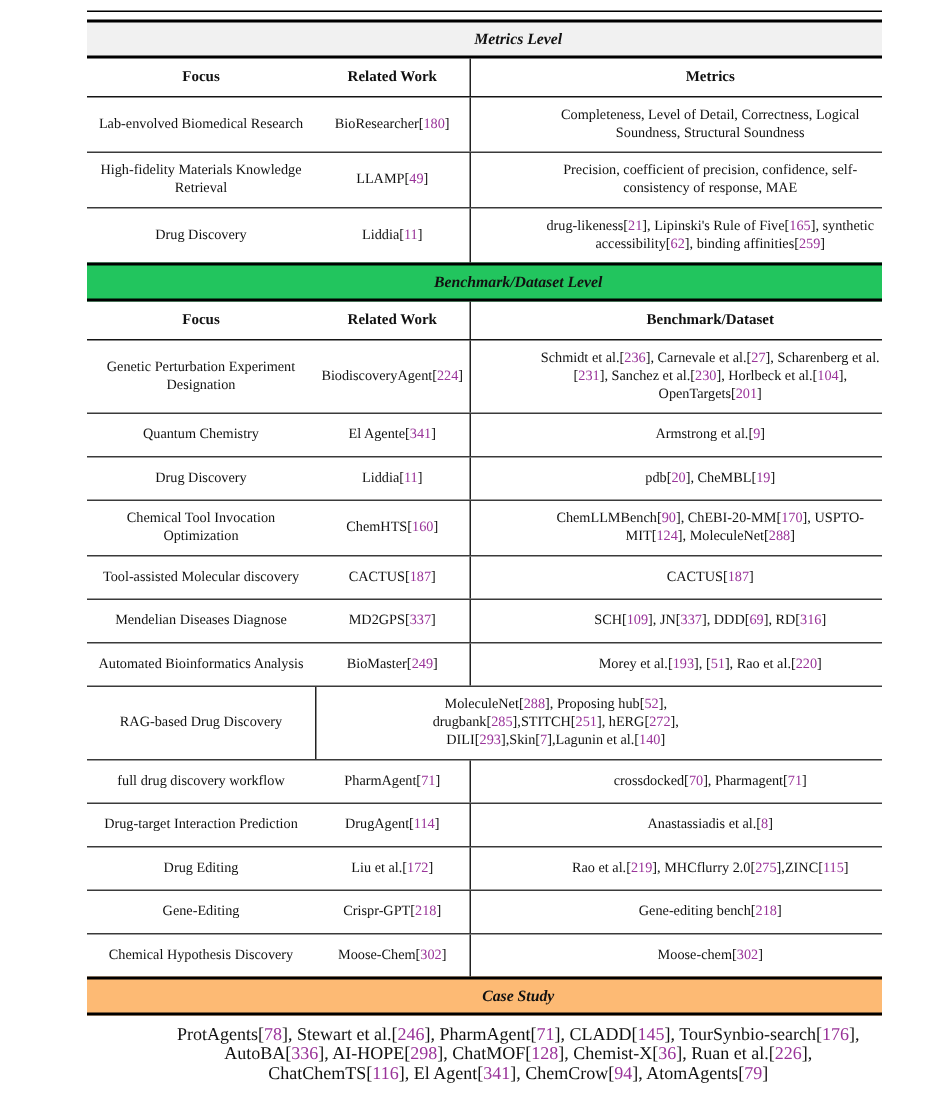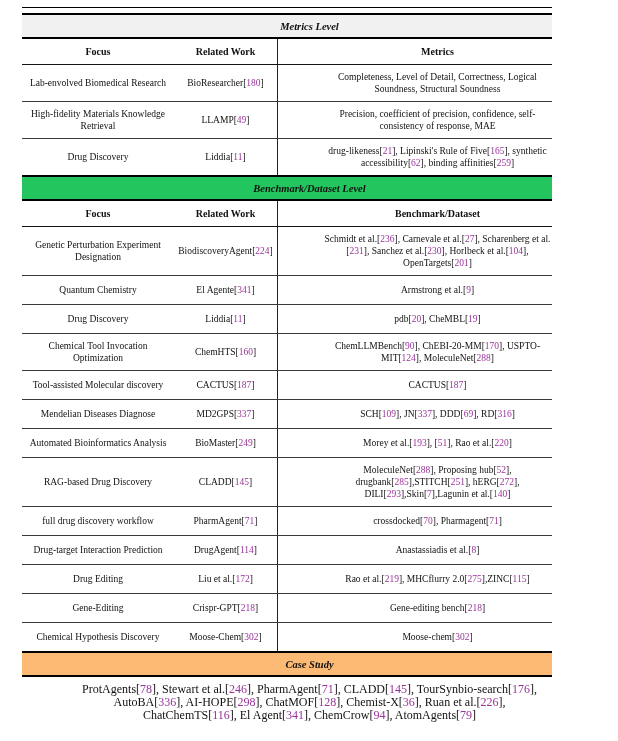--- a/index.html
+++ b/index.html
@@ -2,21 +2,21 @@
 <html style="--cite-color: #993399;"><head>
 <meta charset="utf-8">
 <style>
   html, body { margin: 0; padding: 0; }
   body {
     width: 618px; height: 741px; overflow: hidden;
     background: #ffffff;
     font-family: "Liberation Serif", "DejaVu Serif", serif;
     color: #111;
   }
-  .page { width: 552px; height: 741px; overflow: hidden; }
+  .page { width: 552px; height: 741px; overflow: hidden; padding-left: 36px; }
   .table-wrap { margin: 7px 21px 0 22px; width: 575px; }
   .top-rule { border-top: 1.6px solid #000; height: 0; margin-bottom: 5px; }
 
   .band {
     height: 22px;
     display: flex; align-items: center; justify-content: center;
     border-top: 2px solid #000;
     border-bottom: 2px solid #000;
   }
   .band-title {
@@ -183,23 +183,20 @@
             <span class="t">BioMaster[<span class="cite">249</span>]</span>
           </div>
           <div class="cell c2">
             <span class="t">Morey et al.[<span class="cite">193</span>], [<span class="cite">51</span>], Rao et al.[<span class="cite">220</span>]</span>
           </div>
         </div>
         <div class="row">
           <div class="cell c0">
             <span class="t">RAG-based Drug Discovery</span>
           </div>
-          <div class="cell c1">
-            <span class="t">CLADD[<span class="cite">145</span>]</span>
-          </div>
           <div class="cell c2">
             <span class="t">MoleculeNet[<span class="cite">288</span>], Proposing hub[<span class="cite">52</span>], drugbank[<span class="cite">285</span>],STITCH[<span class="cite">251</span>], hERG[<span class="cite">272</span>], DILI[<span class="cite">293</span>],Skin[<span class="cite">7</span>],Lagunin et al.[<span class="cite">140</span>]</span>
           </div>
         </div>
         <div class="row">
           <div class="cell c0">
             <span class="t">full drug discovery workflow</span>
           </div>
           <div class="cell c1">
             <span class="t">PharmAgent[<span class="cite">71</span>]</span>

